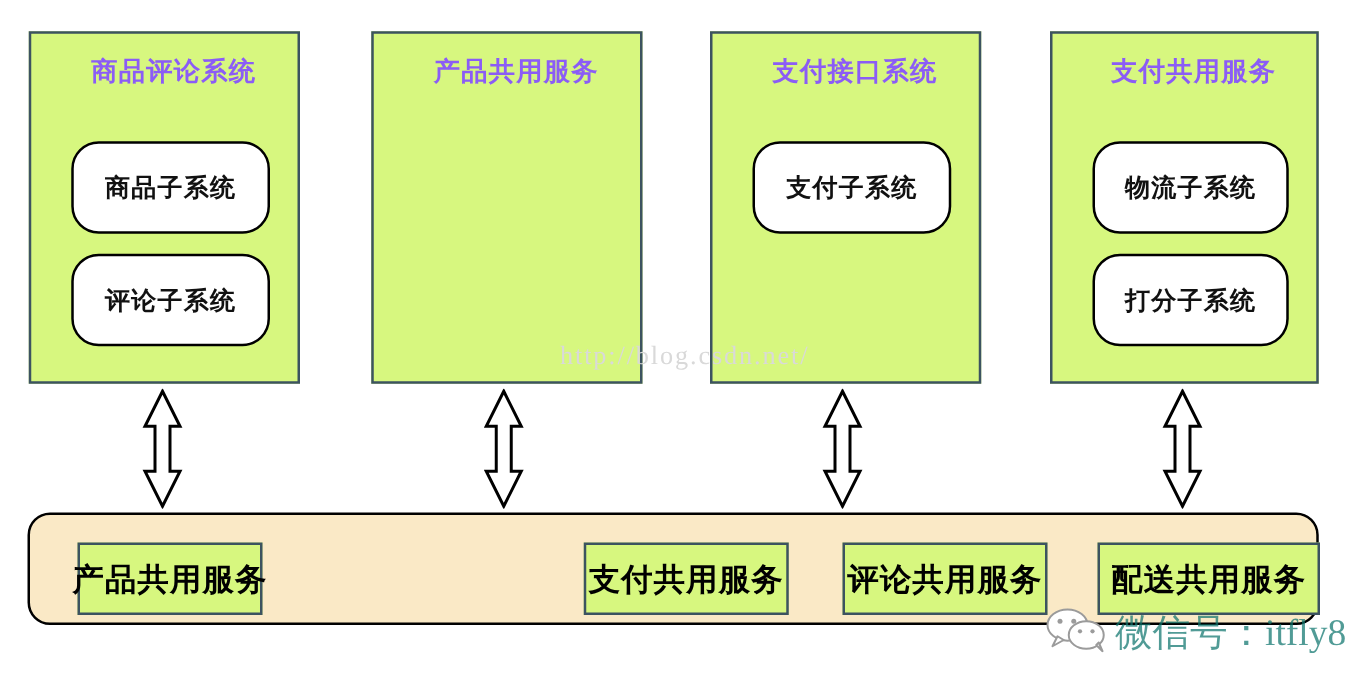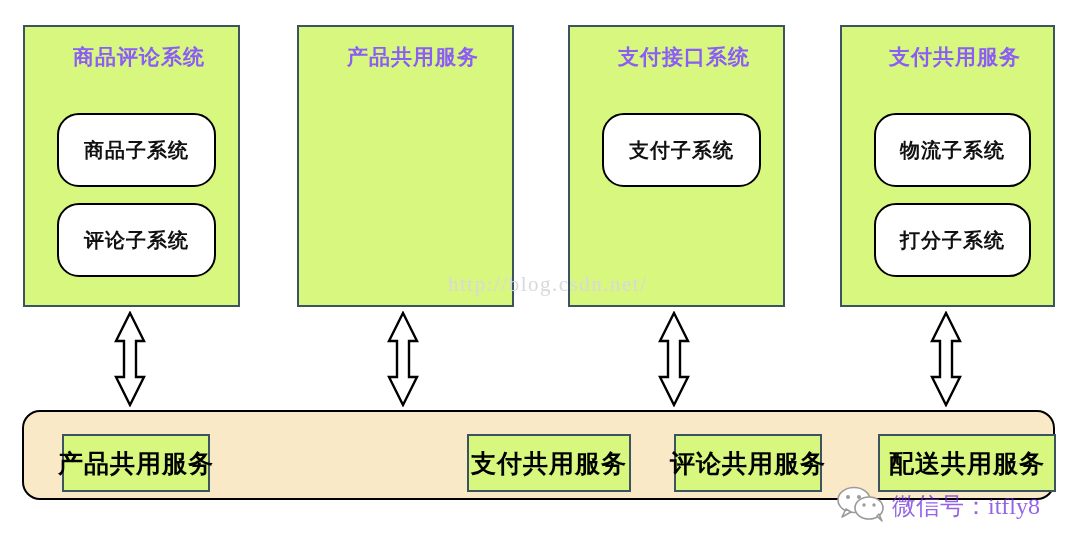--- a/index.html
+++ b/index.html
@@ -114,22 +114,22 @@
     position: absolute;
     left: 836px;
     top: 486px;
     display: flex;
     align-items: center;
     gap: 6px;
     pointer-events: none;
   }
   #wechat-watermark .wm-text {
     font-family: "Liberation Serif", "DejaVu Serif", serif;
-    font-size: 24px;
-    color: #6d28d9;
+    font-size: 30px;
+    color: #0f766e;
     opacity: 0.72;
     white-space: nowrap;
   }
 </style>
 </head>
 <body>
 
 <div id="canvas">
 
   <div class="system-box" style="left:23px;top:25px;width:217px;height:282px;">
@@ -186,21 +186,21 @@
     </svg>
   </div>
 
   <div id="services-panel">
     <div class="service-box" style="left:38px;width:148px;">
       <span class="service-label">产品共用服务</span>
     </div>
     <div class="service-box" style="left:443px;width:164px;">
       <span class="service-label">支付共用服务</span>
     </div>
-    <div class="service-box" style="left:650px;width:148px;">
+    <div class="service-box" style="left:650px;width:164px;">
       <span class="service-label">评论共用服务</span>
     </div>
     <div class="service-box" style="left:854px;width:178px;">
       <span class="service-label">配送共用服务</span>
     </div>
   </div>
 
   <div id="wechat-watermark">
     <span>
       <svg width="50" height="36" viewBox="0 0 50 36">

